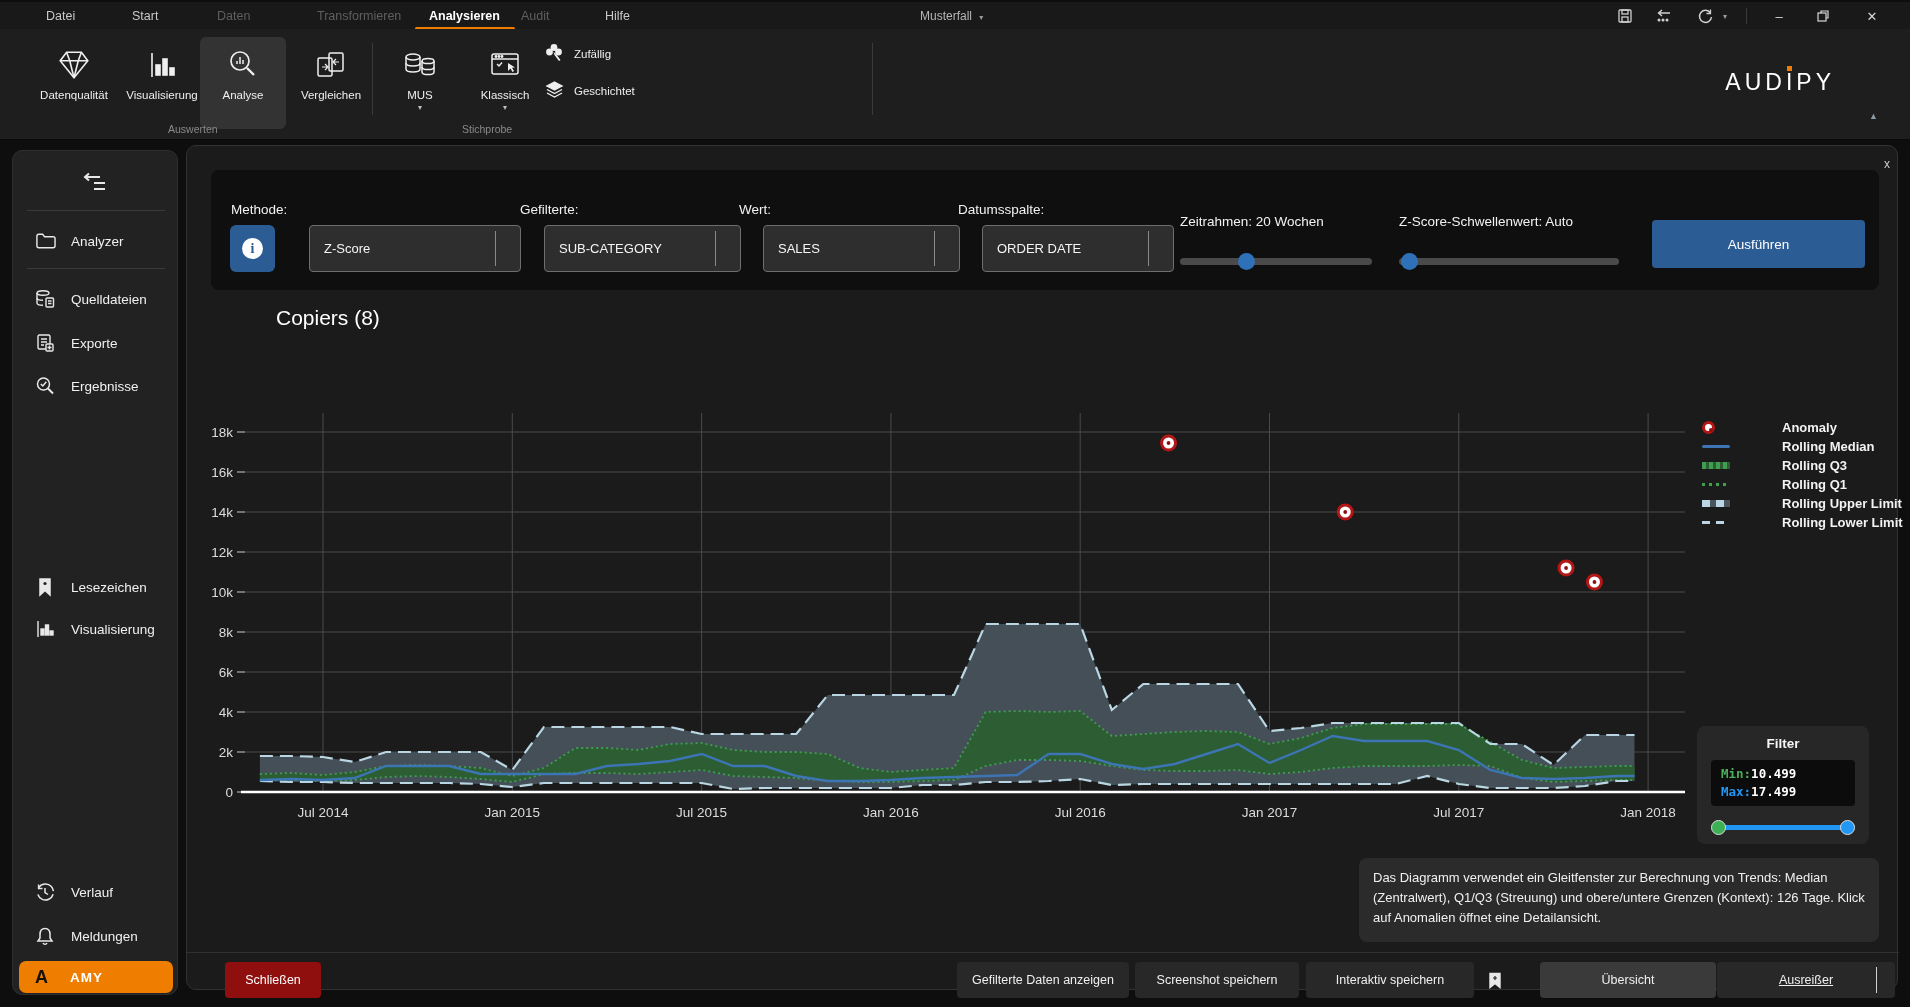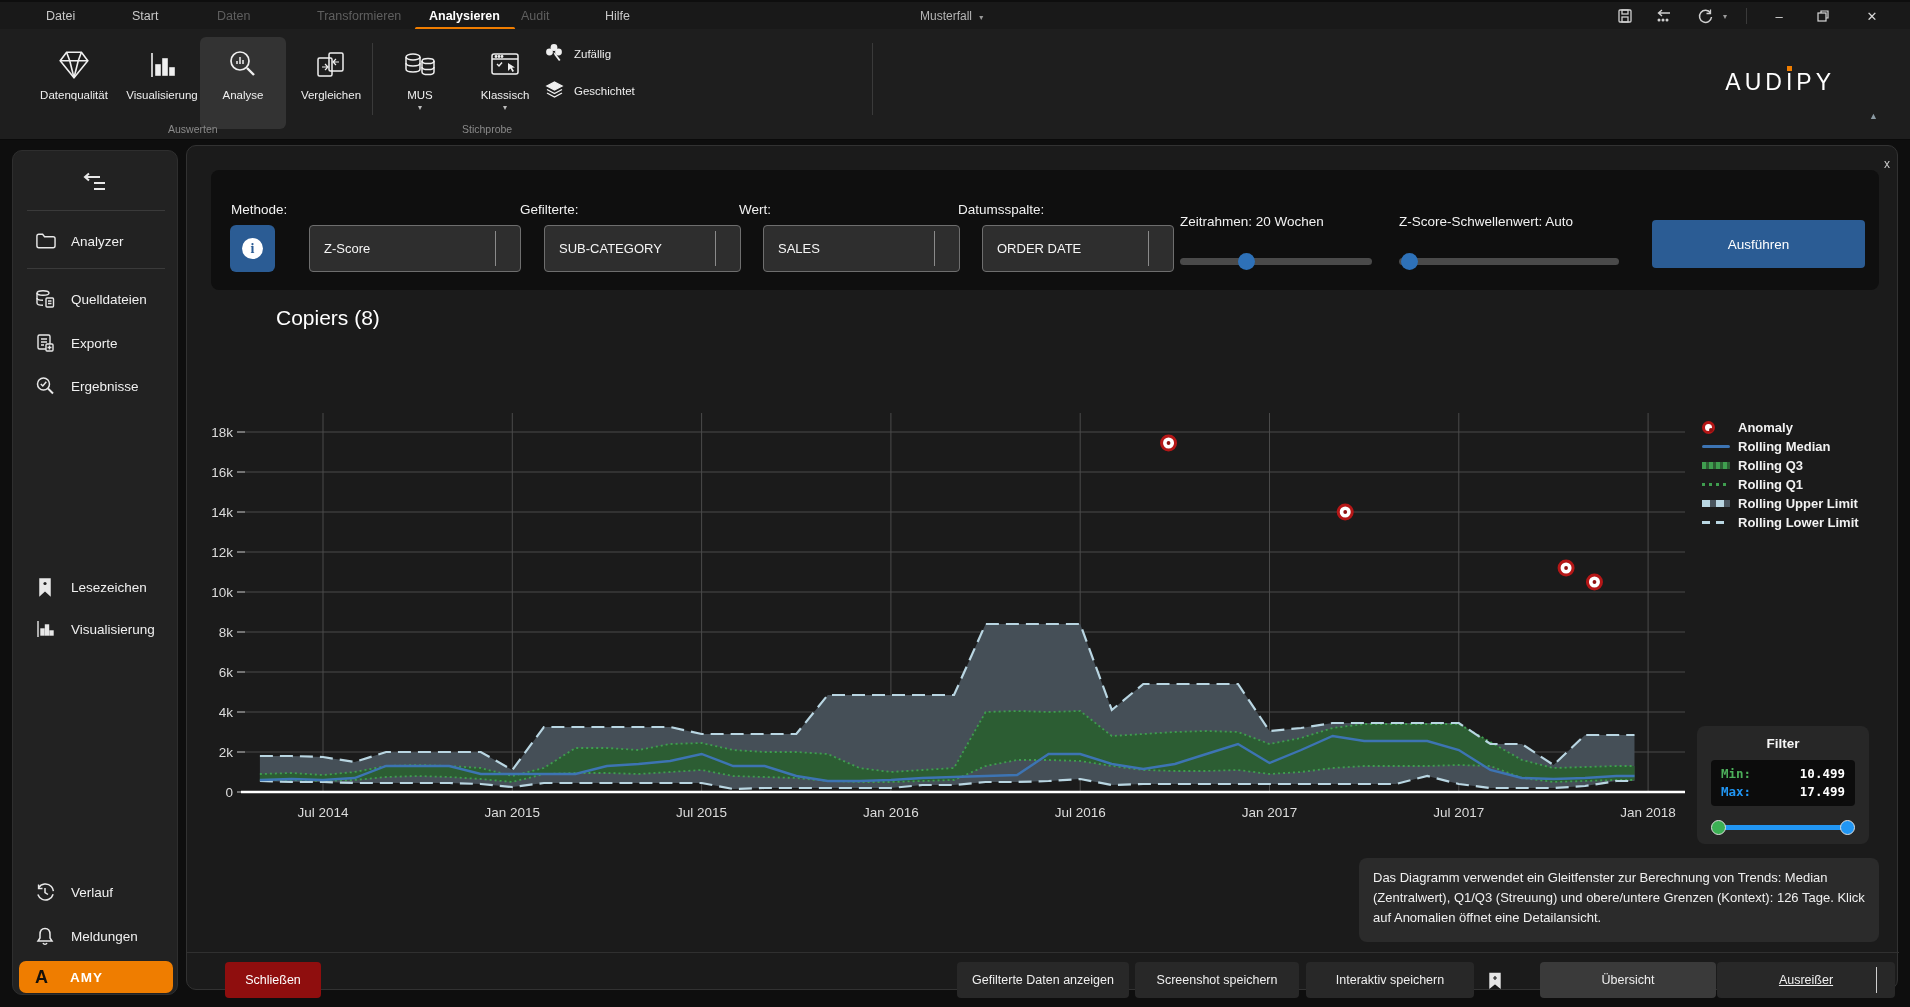--- a/index.html
+++ b/index.html
@@ -58,36 +58,36 @@
   .slider-label { position:absolute; top:44px; font-size:13.5px; color:#f2f2f2; }
   .slider-track { position:absolute; top:88px; height:7px; background:#4a4a4a; border-radius:4px; }
   .slider-thumb { position:absolute; top:-5px; width:17px; height:17px; border-radius:50%; background:#2e71b8; }
   #run-btn { position:absolute; left:1441px; top:50px; width:213px; height:48px; background:#2b5c94; border-radius:4px; color:#ffffff; font-size:13.5px; display:flex; align-items:center; justify-content:center; }
 
   #chart-title { position:absolute; left:89px; top:160px; font-size:21px; color:#ffffff; }
   #chart-svg { position:absolute; left:14px; top:185px; }
 
   
   #legend { position:absolute; left:1515px; top:272px; }
-  .lg-row { display:flex; align-items:center; height:19px; }
+  .lg-row { display:flex; align-items:center; height:19px;gap:44px; }
   .lg-marker { width:30px; display:flex; justify-content:flex-start; align-items:center; }
   .lg-label { font-size:13px; font-weight:bold; color:#f2f2f2; white-space:nowrap; margin-left:6px; }
   .mk-anomaly { width:13px; height:13px; border-radius:50%; background:#ffffff; border:3px solid #b51717; position:relative; }
   .mk-anomaly::after { content:''; position:absolute; left:3.5px; top:3.5px; width:4px; height:4px; border-radius:50%; background:#8f1010; }
   .mk-median { width:28px; height:3px; background:#3d74b3; border-radius:2px; }
   .mk-q3 { width:28px; height:7px; background:repeating-linear-gradient(90deg,#3f9e4f 0 4px,#2c5d33 4px 7px); }
   .mk-q1 { width:28px; height:3px; background:repeating-linear-gradient(90deg,#3f9e4f 0 3px,transparent 3px 7px); }
   .mk-upper { width:28px; height:7px; background:repeating-linear-gradient(90deg,#b9d6e2 0 8px,#4a555e 8px 14px); }
   .mk-lower { width:28px; height:3px; background:repeating-linear-gradient(90deg,#b9d6e2 0 8px,transparent 8px 14px); }
 
   
   #filter-card { position:absolute; left:1510px; top:580px; width:172px; height:118px; background:#272727; border-radius:8px; }
   #filter-title { text-align:center; font-size:13.5px; font-weight:bold; color:#f5f5f5; margin-top:10px; }
   #filter-values { position:absolute; left:14px; top:34px; width:144px; height:46px; background:#0c0c0c; border-radius:4px; padding:5px 10px; font-family:"DejaVu Sans Mono", monospace; font-size:12.5px; }
-  .fv-row { display:flex; justify-content:space-between; line-height:18px; }
+  .fv-row { display:flex; line-height:18px; }
   .fv-min { color:#4cae5a; font-weight:bold; }
   .fv-max { color:#2196f3; font-weight:bold; }
   .fv-val { color:#ffffff; font-weight:bold; }
   #filter-slider { position:absolute; left:14px; top:94px; width:144px; height:14px; }
   #filter-slider .track { position:absolute; left:6px; right:6px; top:5px; height:5px; background:#2196f3; border-radius:3px; }
   .f-thumb { position:absolute; top:0; width:15px; height:15px; border-radius:50%; }
   .f-thumb.green { left:0; background:#3cb054; border:1px solid #dddddd; }
   .f-thumb.blue { right:0; background:#2196f3; border:1px solid #dddddd; }
 
   #info-box { position:absolute; left:1172px; top:712px; width:520px; height:84px; background:#2b2b2b; border-radius:8px; padding:10px 14px; font-size:13px; line-height:1.55; color:#f0f0f0; }

